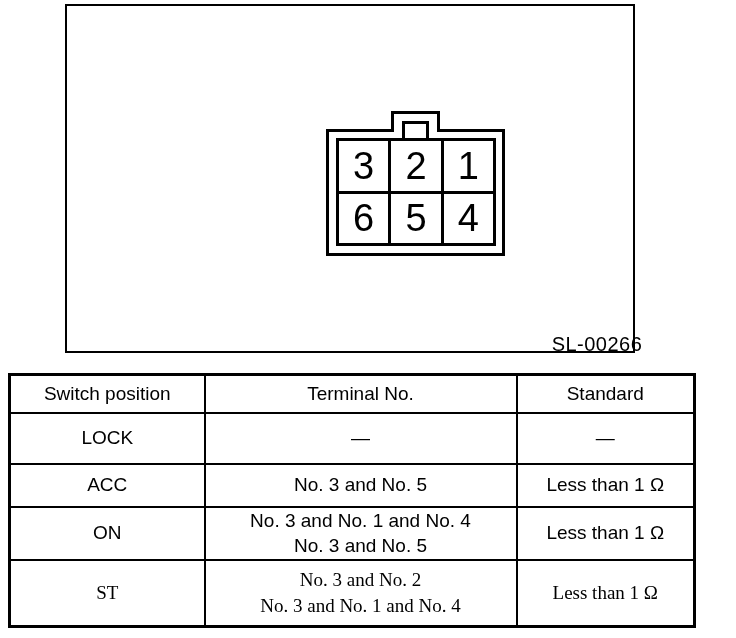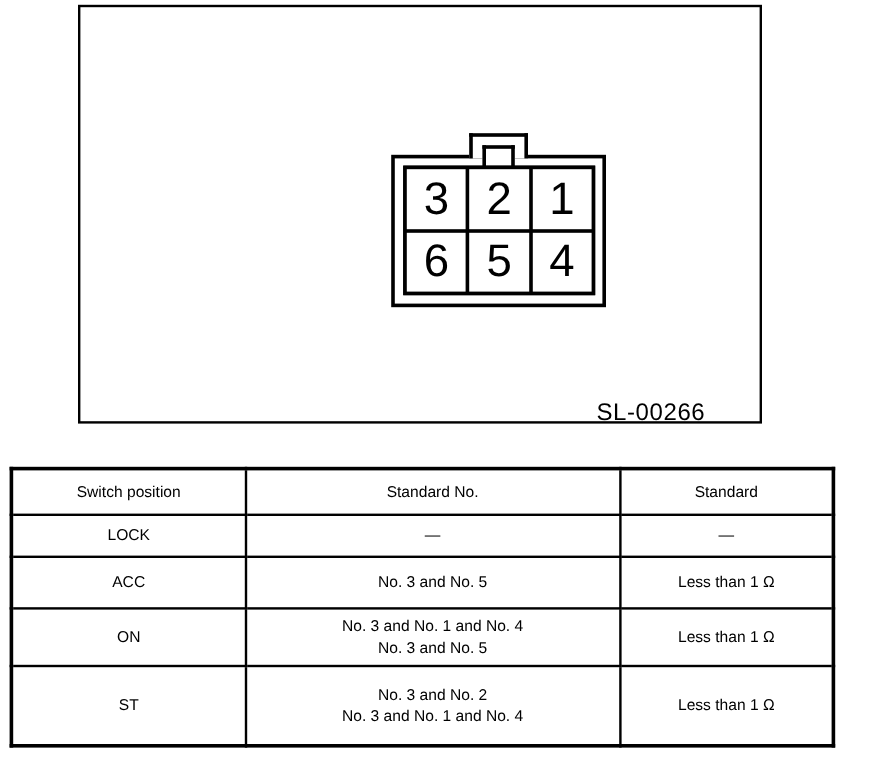--- a/index.html
+++ b/index.html
@@ -72,52 +72,51 @@
     display: flex;
     align-items: center;
     justify-content: center;
     font-size: 38px;
     line-height: 1;
   }
   .figure-label {
     position: absolute;
     left: 430px; top: 327px;
     width: 200px;
-    text-align: left;
+    text-align: center;
     font-size: 20px;
     letter-spacing: 0.5px;
   }
 
   
   .spec-table {
     position: absolute;
     left: 8px; top: 373px;
     width: 685px;
     border-collapse: collapse;
     table-layout: fixed;
-    font-size: 13px;
-    margin-top: 16px;
+    font-size: 19px;
   }
   .spec-table th, .spec-table td {
     border: 2px solid #000;
     text-align: center;
     vertical-align: middle;
     padding: 0 4px;
     font-weight: normal;
     line-height: 1.35;
   }
   .spec-table { border: 3px solid #000; }
   .col-position { width: 195px; }
   .col-terminal { width: 312px; }
   .col-standard { width: 178px; }
   .row-header   { height: 38px; }
-  .row-lock     { height: 35px; }
+  .row-lock     { height: 51px; }
   .row-acc      { height: 43px; }
   .row-on       { height: 48px; }
-  .row-st       { height: 67px; }
+  .row-st       { height: 67px; font-family: Liberation Serif, serif; }
   .terminal-text { white-space: pre-line; }
 </style>
 </head>
 <body>
 
 <div class="page">
 
   <div class="figure-frame">
     <div class="conn-tab-outer"></div>
     <div class="conn-tab-inner"></div>
@@ -135,21 +134,21 @@
 
   <table class="spec-table">
     <colgroup>
       <col class="col-position">
       <col class="col-terminal">
       <col class="col-standard">
     </colgroup>
     <tbody>
         <tr class="row-header">
       <th>Switch position</th>
-      <th>Standard No.</th>
+      <th>Terminal No.</th>
       <th>Standard</th>
     </tr>
     <tr class="row-lock">
       <td>LOCK</td>
       <td class="terminal-text">—</td>
       <td>—</td>
     </tr>
     <tr class="row-acc">
       <td>ACC</td>
       <td class="terminal-text">No. 3 and No. 5</td>

